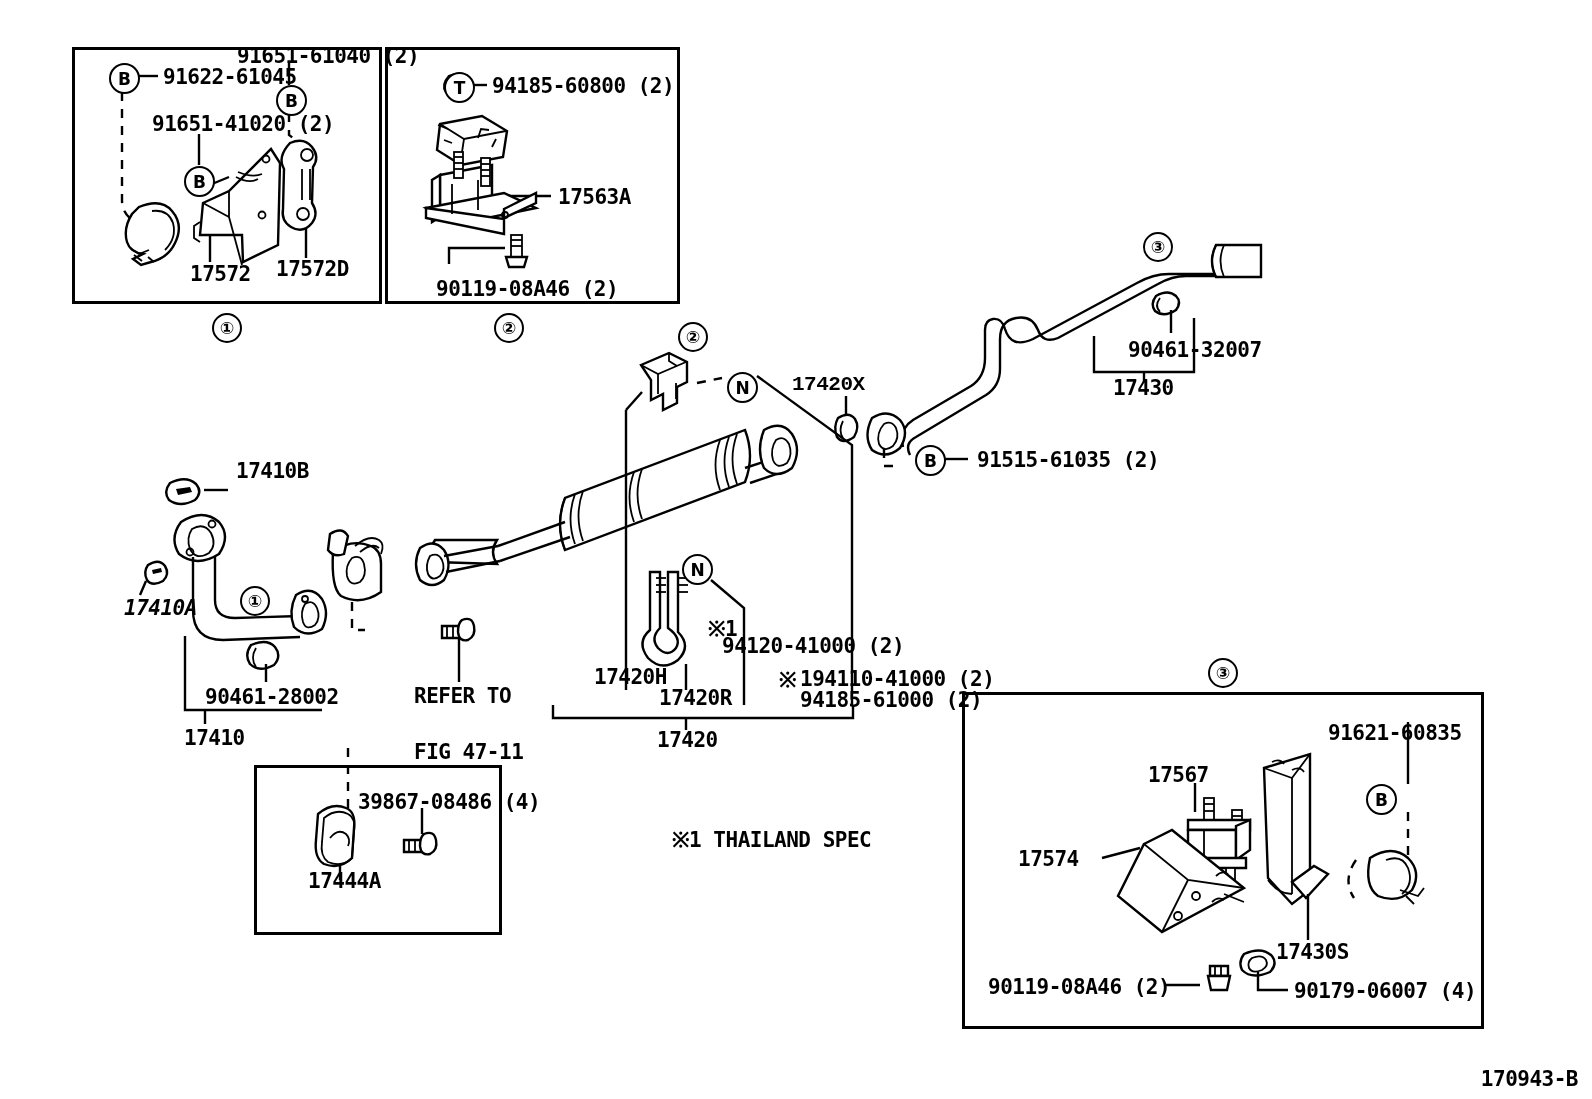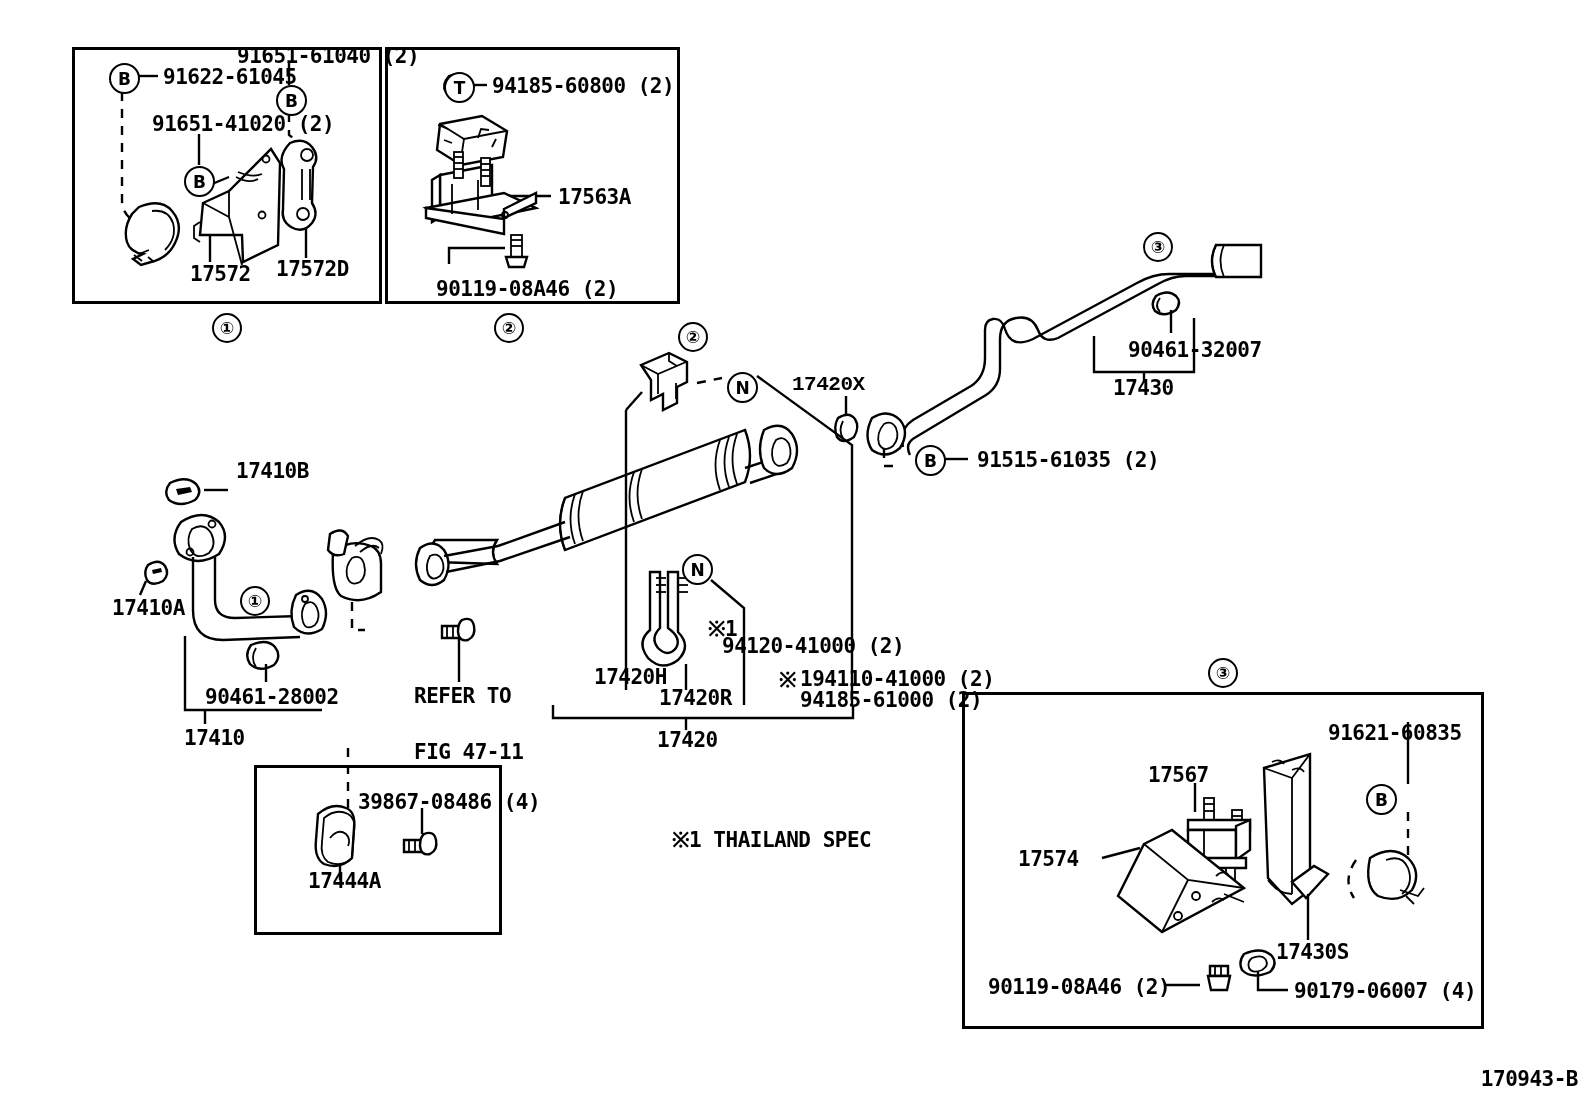--- a/index.html
+++ b/index.html
@@ -261,21 +261,21 @@
     <path class="dsh" d="M352,602 L352,630 L365,630"></path>
     <path class="wht" d="M442,626 l20,0 l0,12 l-20,0 z"></path>
     <line class="lnT" x1="447" y1="626" x2="447" y2="638"></line>
     <line class="lnT" x1="453" y1="626" x2="453" y2="638"></line>
     <path class="wht" d="M462,620 q10,-4 12,6 q2,10 -6,14 q-9,2 -10,-8 q0,-9 4,-12 z"></path>
     <line class="ln" x1="459" y1="639" x2="459" y2="682"></line>
   </svg>
 
   <div class="cnum" style="left:240px;top:586px;">①</div>
   <div class="lbl s22" style="left:236px;top:459px;">17410B</div>
-  <div class="lbl s22" style="left:112px;top:596px;">17410A</div>
+  <div class="lbl s22" style="left:124px;top:596px;font-style:italic;">17410A</div>
   <div class="lbl s22" style="left:205px;top:685px;">90461-28002</div>
   <div class="lbl s22" style="left:184px;top:726px;">17410</div>
   <div class="lbl s22" style="left:414px;top:684px;">REFER TO</div>
   <div class="lbl s22" style="left:414px;top:740px;">FIG 47-11</div>
 
   <div class="box" style="left:254px;top:765px;width:248px;height:170px;"></div>
   <svg width="1592" height="1099">
     <path class="dsh" d="M348,748 L348,838"></path>
 
     <path class="wht" d="M318,814 q14,-12 28,-6 q10,4 8,20 l-2,30 q-12,12 -28,6 q-10,-6 -8,-24 z"></path>

